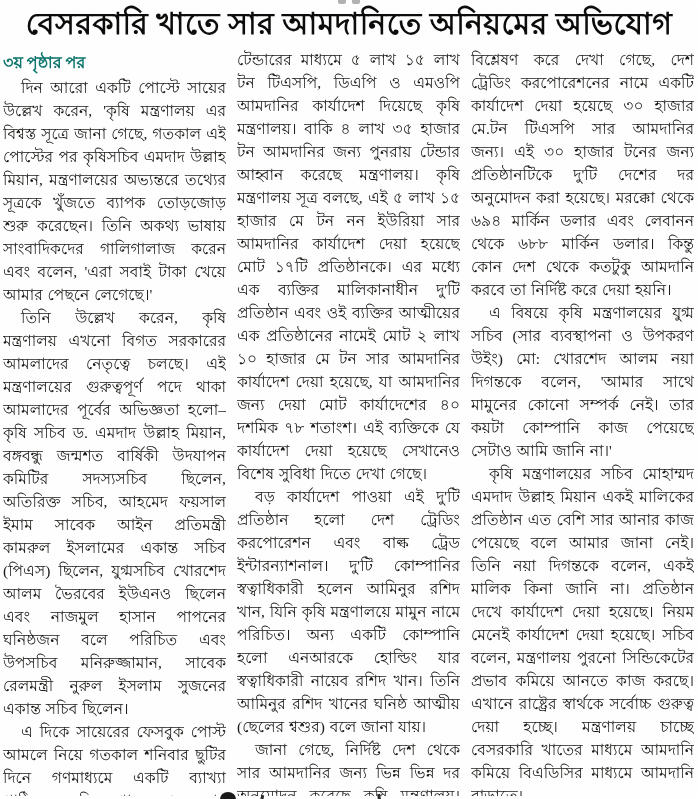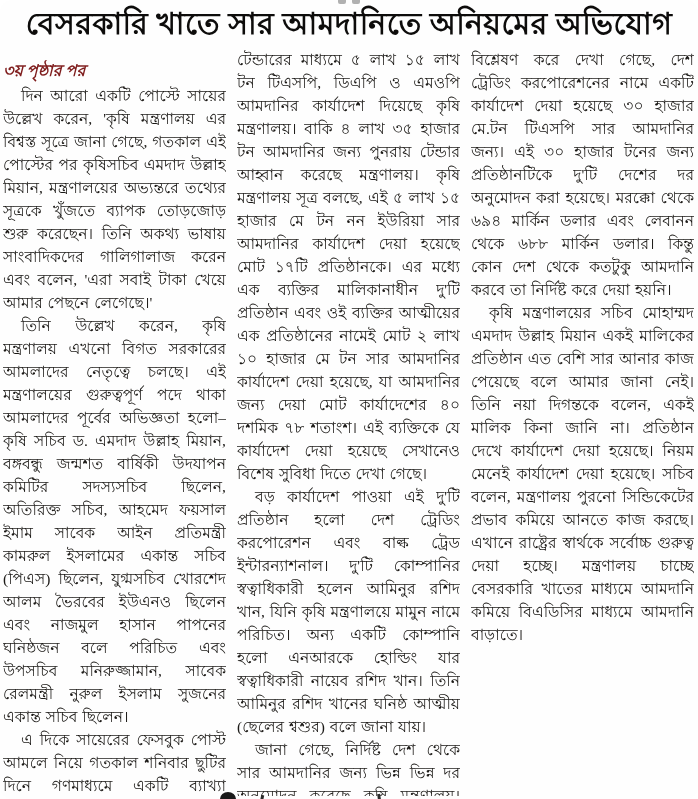--- a/index.html
+++ b/index.html
@@ -44,25 +44,24 @@
     gap: 11px;
     overflow: hidden;
   }
   .col {
     width: 223px;
     height: 100%;
     overflow: hidden;
   }
   .cont-label {
     font-weight: 700;
-    font-style: italic;
     font-size: 16px;
     line-height: 22px;
-    margin: 12px 0 2px 0;
-    color: #7f1d1d;
+    margin: 4px 0 2px 0;
+    color: #0f766e;
   }
   .col p {
     margin: 0;
     font-size: 15.5px;
     line-height: 23px;
     text-align: justify;
     color: #1b1916;
     word-spacing: 1px;
   }
   .col p.indent {
@@ -157,20 +156,21 @@
 
     <div class="col">
       <p>টেন্ডারের মাধ্যমে ৫ লাখ ১৫ লাখ টন টিএসপি, ডিএপি ও এমওপি আমদানির কার্যাদেশ দিয়েছে কৃষি মন্ত্রণালয়। বাকি ৪ লাখ ৩৫ হাজার টন আমদানির জন্য পুনরায় টেন্ডার আহ্বান করেছে মন্ত্রণালয়। কৃষি মন্ত্রণালয় সূত্র বলছে, এই ৫ লাখ ১৫ হাজার মে টন নন ইউরিয়া সার আমদানির কার্যাদেশ দেয়া হয়েছে মোট ১৭টি প্রতিষ্ঠানকে। এর মধ্যে এক ব্যক্তির মালিকানাধীন দু'টি প্রতিষ্ঠান এবং ওই ব্যক্তির আত্মীয়ের এক প্রতিষ্ঠানের নামেই মোট ২ লাখ ১০ হাজার মে টন সার আমদানির কার্যাদেশ দেয়া হয়েছে, যা আমদানির জন্য দেয়া মোট কার্যাদেশের ৪০ দশমিক ৭৮ শতাংশ। এই ব্যক্তিকে যে কার্যাদেশ দেয়া হয়েছে সেখানেও বিশেষ সুবিধা দিতে দেখা গেছে।</p>
       <p class="indent">বড় কার্যাদেশ পাওয়া এই দু'টি প্রতিষ্ঠান হলো দেশ ট্রেডিং করপোরেশন এবং বাল্ক ট্রেড ইন্টারন্যাশনাল। দু'টি কোম্পানির স্বত্বাধিকারী হলেন আমিনুর রশিদ খান, যিনি কৃষি মন্ত্রণালয়ে মামুন নামে পরিচিত। অন্য একটি কোম্পানি হলো এনআরকে হোল্ডিং যার স্বত্বাধিকারী নায়েব রশিদ খান। তিনি আমিনুর রশিদ খানের ঘনিষ্ঠ আত্মীয় (ছেলের শ্বশুর) বলে জানা যায়।</p>
       <p class="indent">জানা গেছে, নির্দিষ্ট দেশ থেকে সার আমদানির জন্য ভিন্ন ভিন্ন দর অনুমোদন করেছে কৃষি মন্ত্রণালয়। একই কার্যাদেশে দু'টি দেশের জন্য ভিন্ন ভিন্ন দর প্রদান করলেও পরিমাণ উল্লেখ করা হয়েছে একসাথে। যে দেশের সারের দাম বেশি সেখান থেকে পরিমাণে কম এনে যে দেশে দাম কম সেখান থেকে বেশি দামের সার আনার সুযোগ করে দেয়া হয়েছে, যা অন্য কোনো আমদানিকারককে দেয়া হয়নি। বাকি আমদানিকারকদের অবশ্য নিয়ম অনুযায়ী একটি দেশের অনুকূলেই সার আমদানির কার্যাদেশ দেয়া হয়েছে।</p>
 
     </div>
 
     <div class="col">
       <p>বিশ্লেষণ করে দেখা গেছে, দেশ ট্রেডিং করপোরেশনের নামে একটি কার্যাদেশ দেয়া হয়েছে ৩০ হাজার মে.টন টিএসপি সার আমদানির জন্য। এই ৩০ হাজার টনের জন্য প্রতিষ্ঠানটিকে দু'টি দেশের দর অনুমোদন করা হয়েছে। মরক্কো থেকে ৬৯৪ মার্কিন ডলার এবং লেবানন থেকে ৬৮৮ মার্কিন ডলার। কিন্তু কোন দেশ থেকে কতটুকু আমদানি করবে তা নির্দিষ্ট করে দেয়া হয়নি।</p>
+      <p class="indent">এ বিষয়ে কৃষি মন্ত্রণালয়ের যুগ্ম সচিব (সার ব্যবস্থাপনা ও উপকরণ উইং) মো: খোরশেদ আলম নয়া দিগন্তকে বলেন, 'আমার সাথে মামুনের কোনো সম্পর্ক নেই। তার কয়টা কোম্পানি কাজ পেয়েছে সেটাও আমি জানি না।'</p>
       <p class="indent">কৃষি মন্ত্রণালয়ের সচিব মোহাম্মদ এমদাদ উল্লাহ মিয়ান একই মালিকের প্রতিষ্ঠান এত বেশি সার আনার কাজ পেয়েছে বলে আমার জানা নেই। তিনি নয়া দিগন্তকে বলেন, একই মালিক কিনা জানি না। প্রতিষ্ঠান দেখে কার্যাদেশ দেয়া হয়েছে। নিয়ম মেনেই কার্যাদেশ দেয়া হয়েছে। সচিব বলেন, মন্ত্রণালয় পুরনো সিন্ডিকেটের প্রভাব কমিয়ে আনতে কাজ করছে। এখানে রাষ্ট্রের স্বার্থকে সর্বোচ্চ গুরুত্ব দেয়া হচ্ছে। মন্ত্রণালয় চাচ্ছে বেসরকারি খাতের মাধ্যমে আমদানি কমিয়ে বিএডিসির মাধ্যমে আমদানি বাড়াতে।</p>
 
     </div>
 
   </div>
 
   <div class="cutoff-fragment">
     <span class="blob"></span>
     <span class="stroke1"></span>
     <span class="stroke2"></span>

